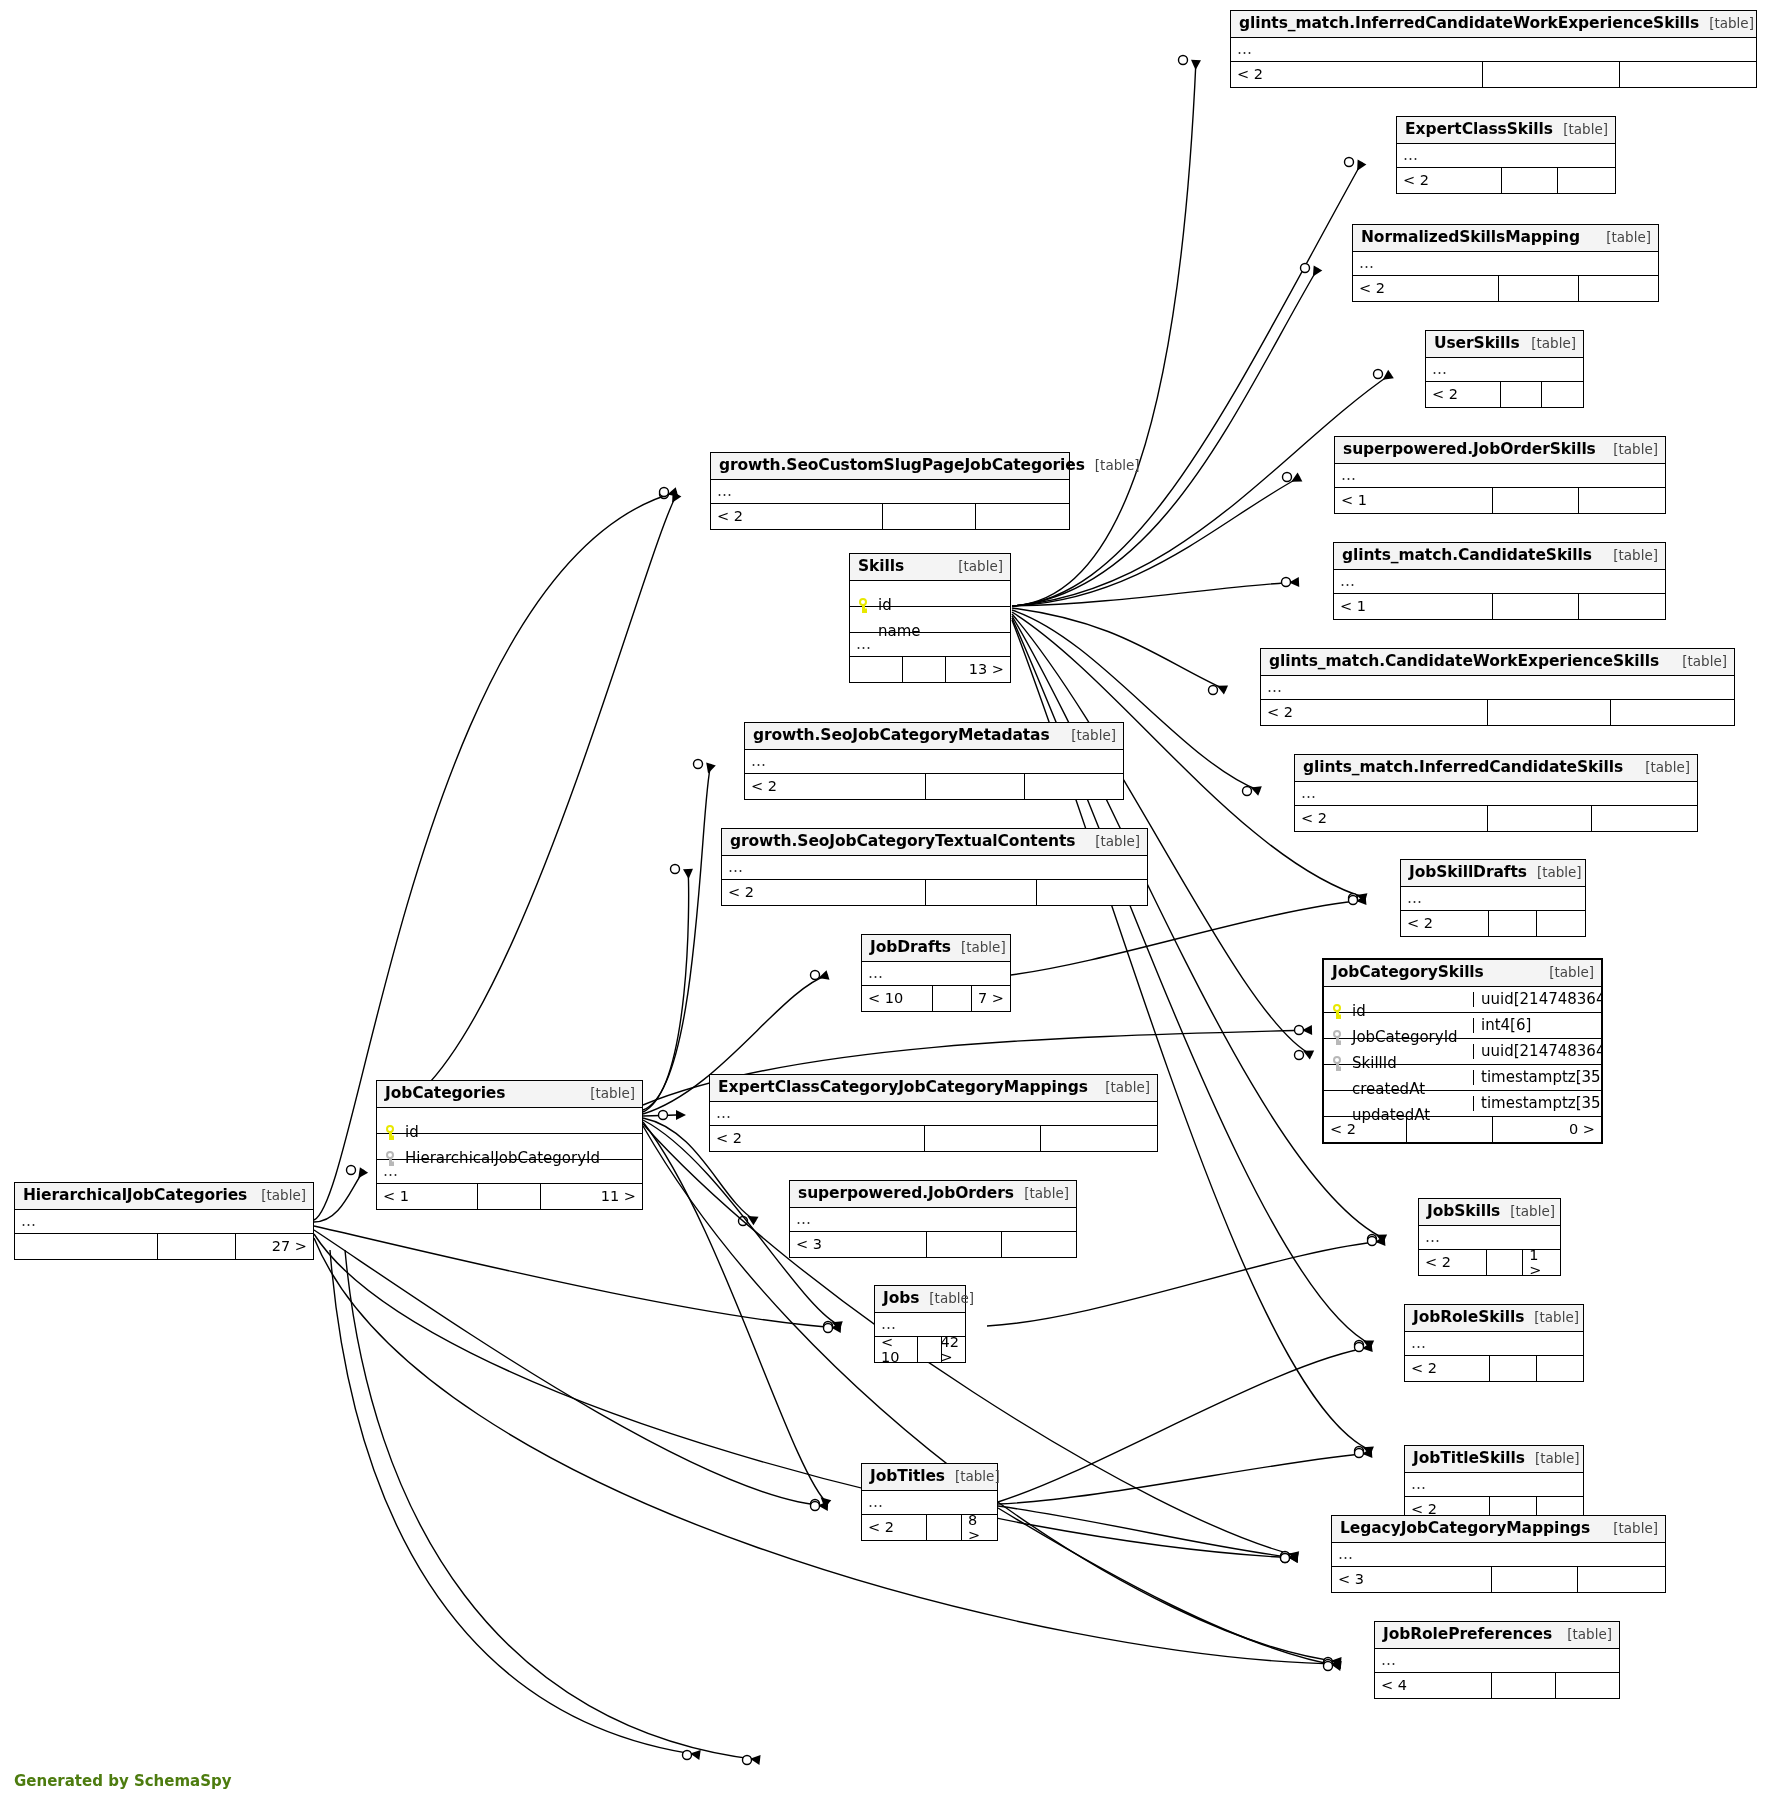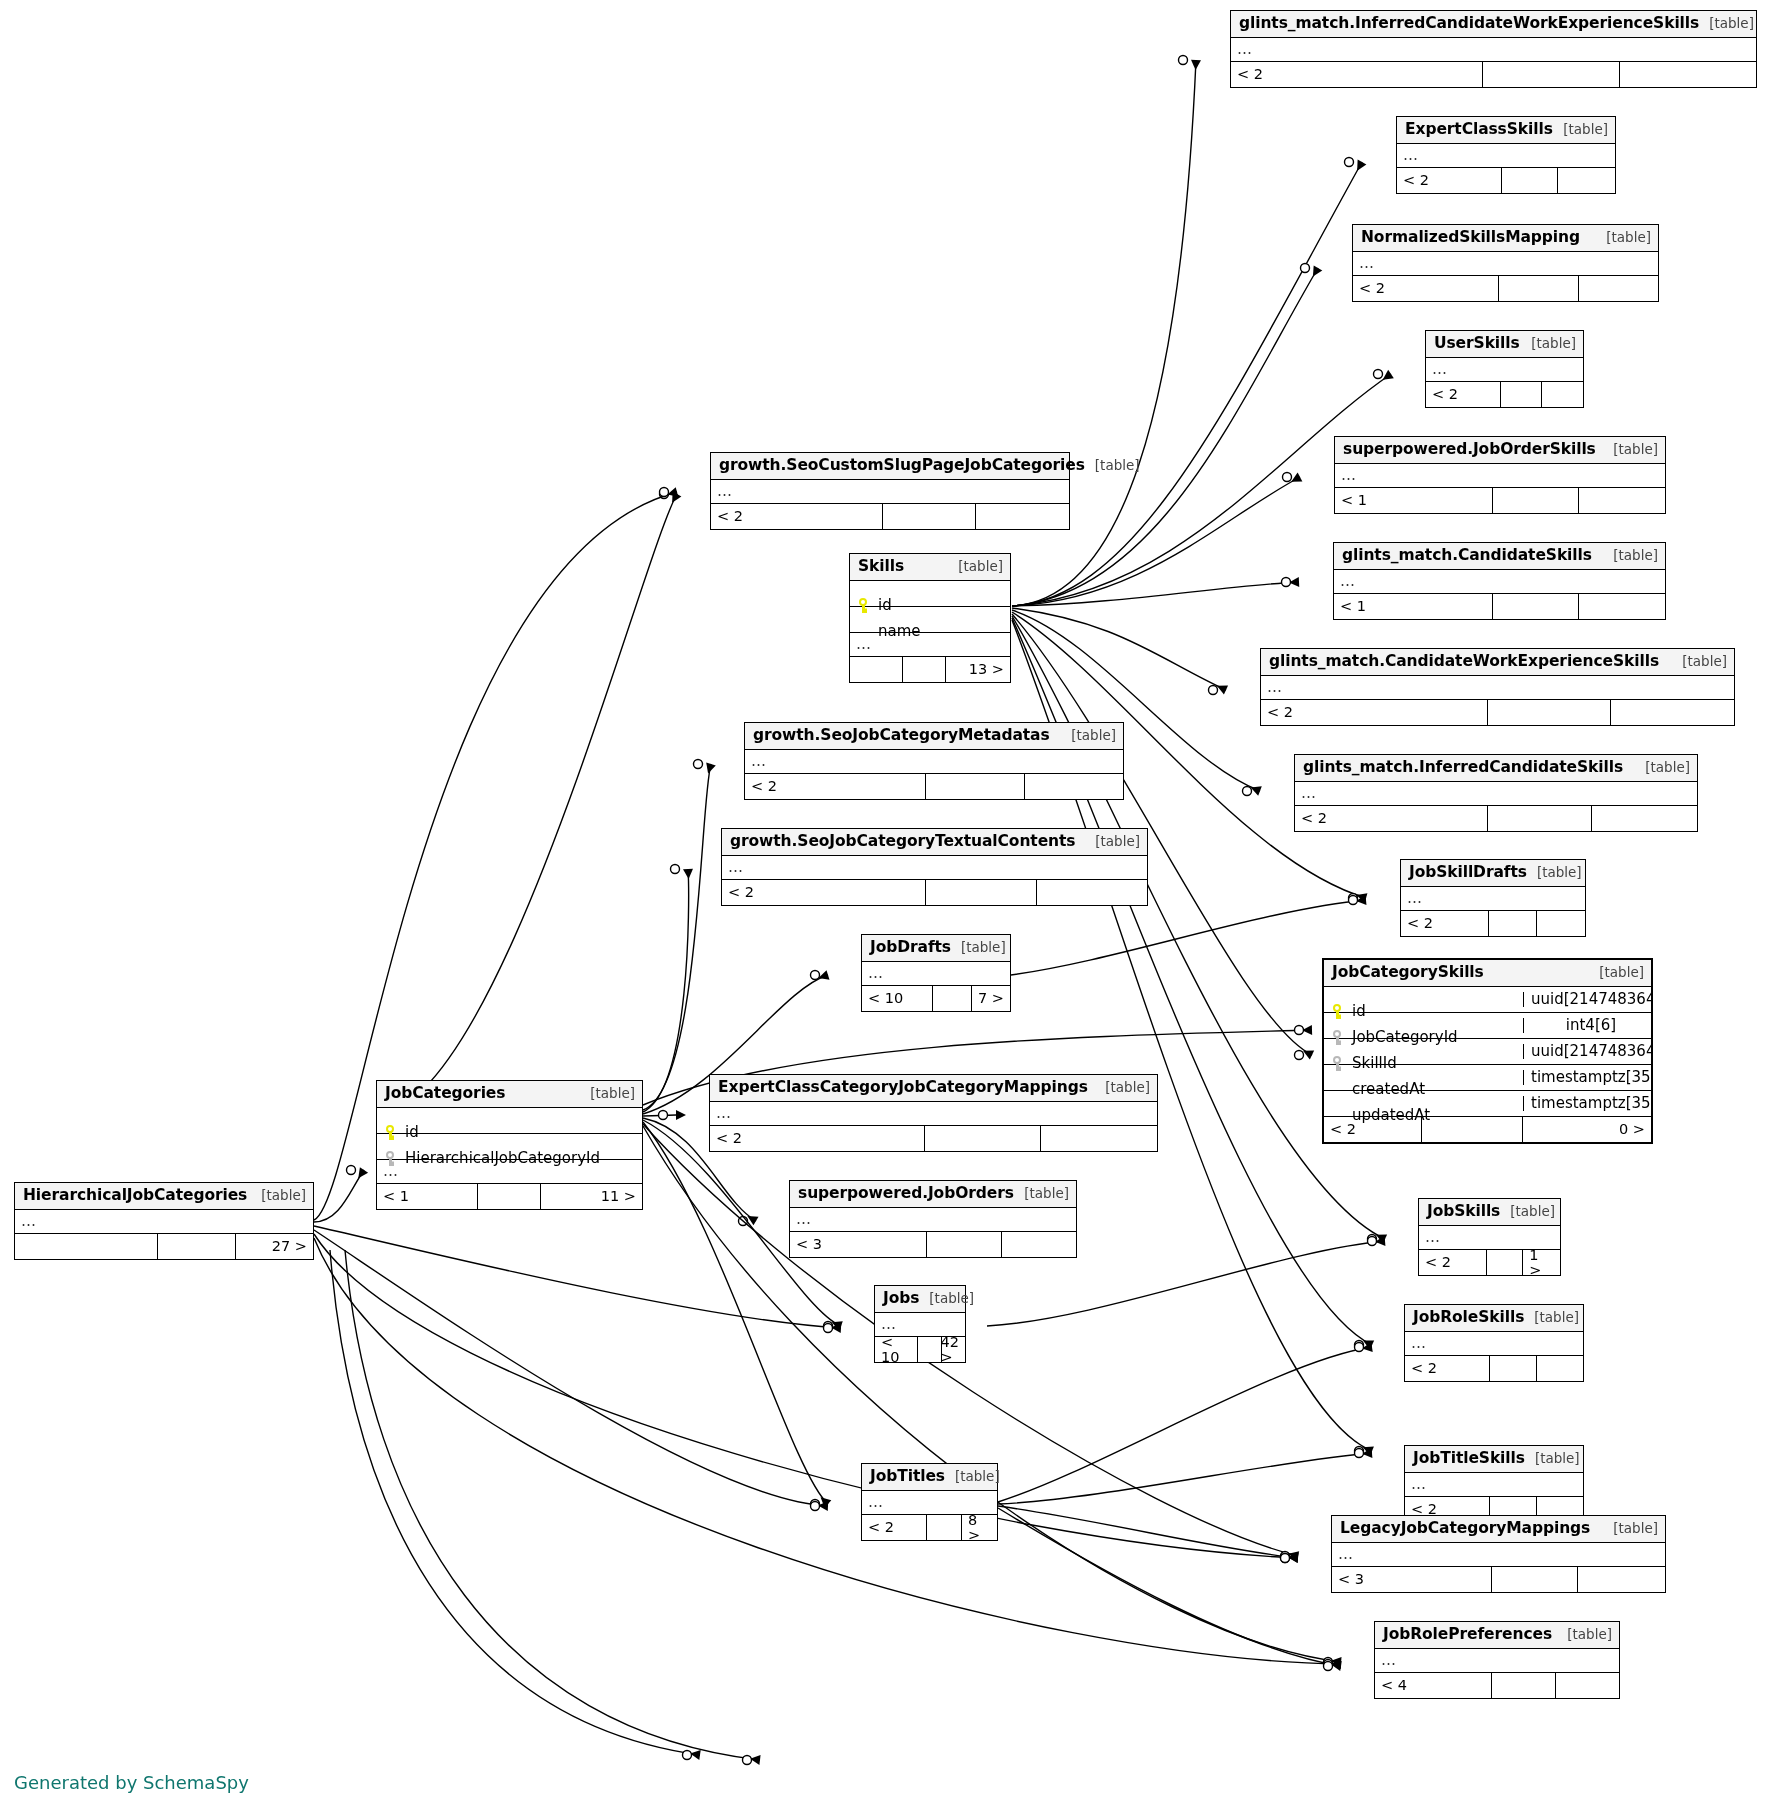--- a/index.html
+++ b/index.html
@@ -140,22 +140,23 @@
     padding: 0 6px;
     overflow: hidden;
   }
   .foot-cell:last-child { border-right: none; }
   .foot-left { justify-content: flex-start; }
   .foot-right { justify-content: flex-end; }
   #footer-note {
     position: absolute;
     left: 14px;
     top: 1772px;
-    font-size: 18px;
-    color: #0f766e;
+    font-size: 15px;
+    color: #4d7c0f;
+    font-weight: bold;
   }
 </style>
 </head>
 <body>
 
 <div id="canvas">
 
   <svg id="edges" viewBox="0 0 1779 1805" xmlns="http://www.w3.org/2000/svg">
     <defs>
       <marker id="crow" markerWidth="14" markerHeight="12" refX="13" refY="6" orient="auto" markerUnits="userSpaceOnUse">
@@ -566,21 +567,21 @@
       </div>
     </div>
     <div class="ellipsis-row">…</div>
     <div class="foot-row">
       <div class="foot-cell foot-left" style="width:38%">&lt; 1</div>
       <div class="foot-cell foot-left" style="width:24%"></div>
       <div class="foot-cell foot-right" style="width:38%">11 &gt;</div>
     </div>
   </div>
 
-  <div class="table-node focus" id="focus-node" style="left: 1322px; top: 958px; width: 331px; text-align: center;">
+  <div class="table-node focus" id="focus-node" style="left: 1322px; top: 958px; width: 281px;">
     <div class="tbl-head">
       <span class="tbl-name">JobCategorySkills</span>
       <span class="tbl-tag">[table]</span>
     </div>
     <div class="col-row">
       <div class="col-left">
         <span class="keyicon primary"></span>
         <span class="col-label">id</span>
       </div>
       <div class="col-type">uuid[2147483647]</div>

